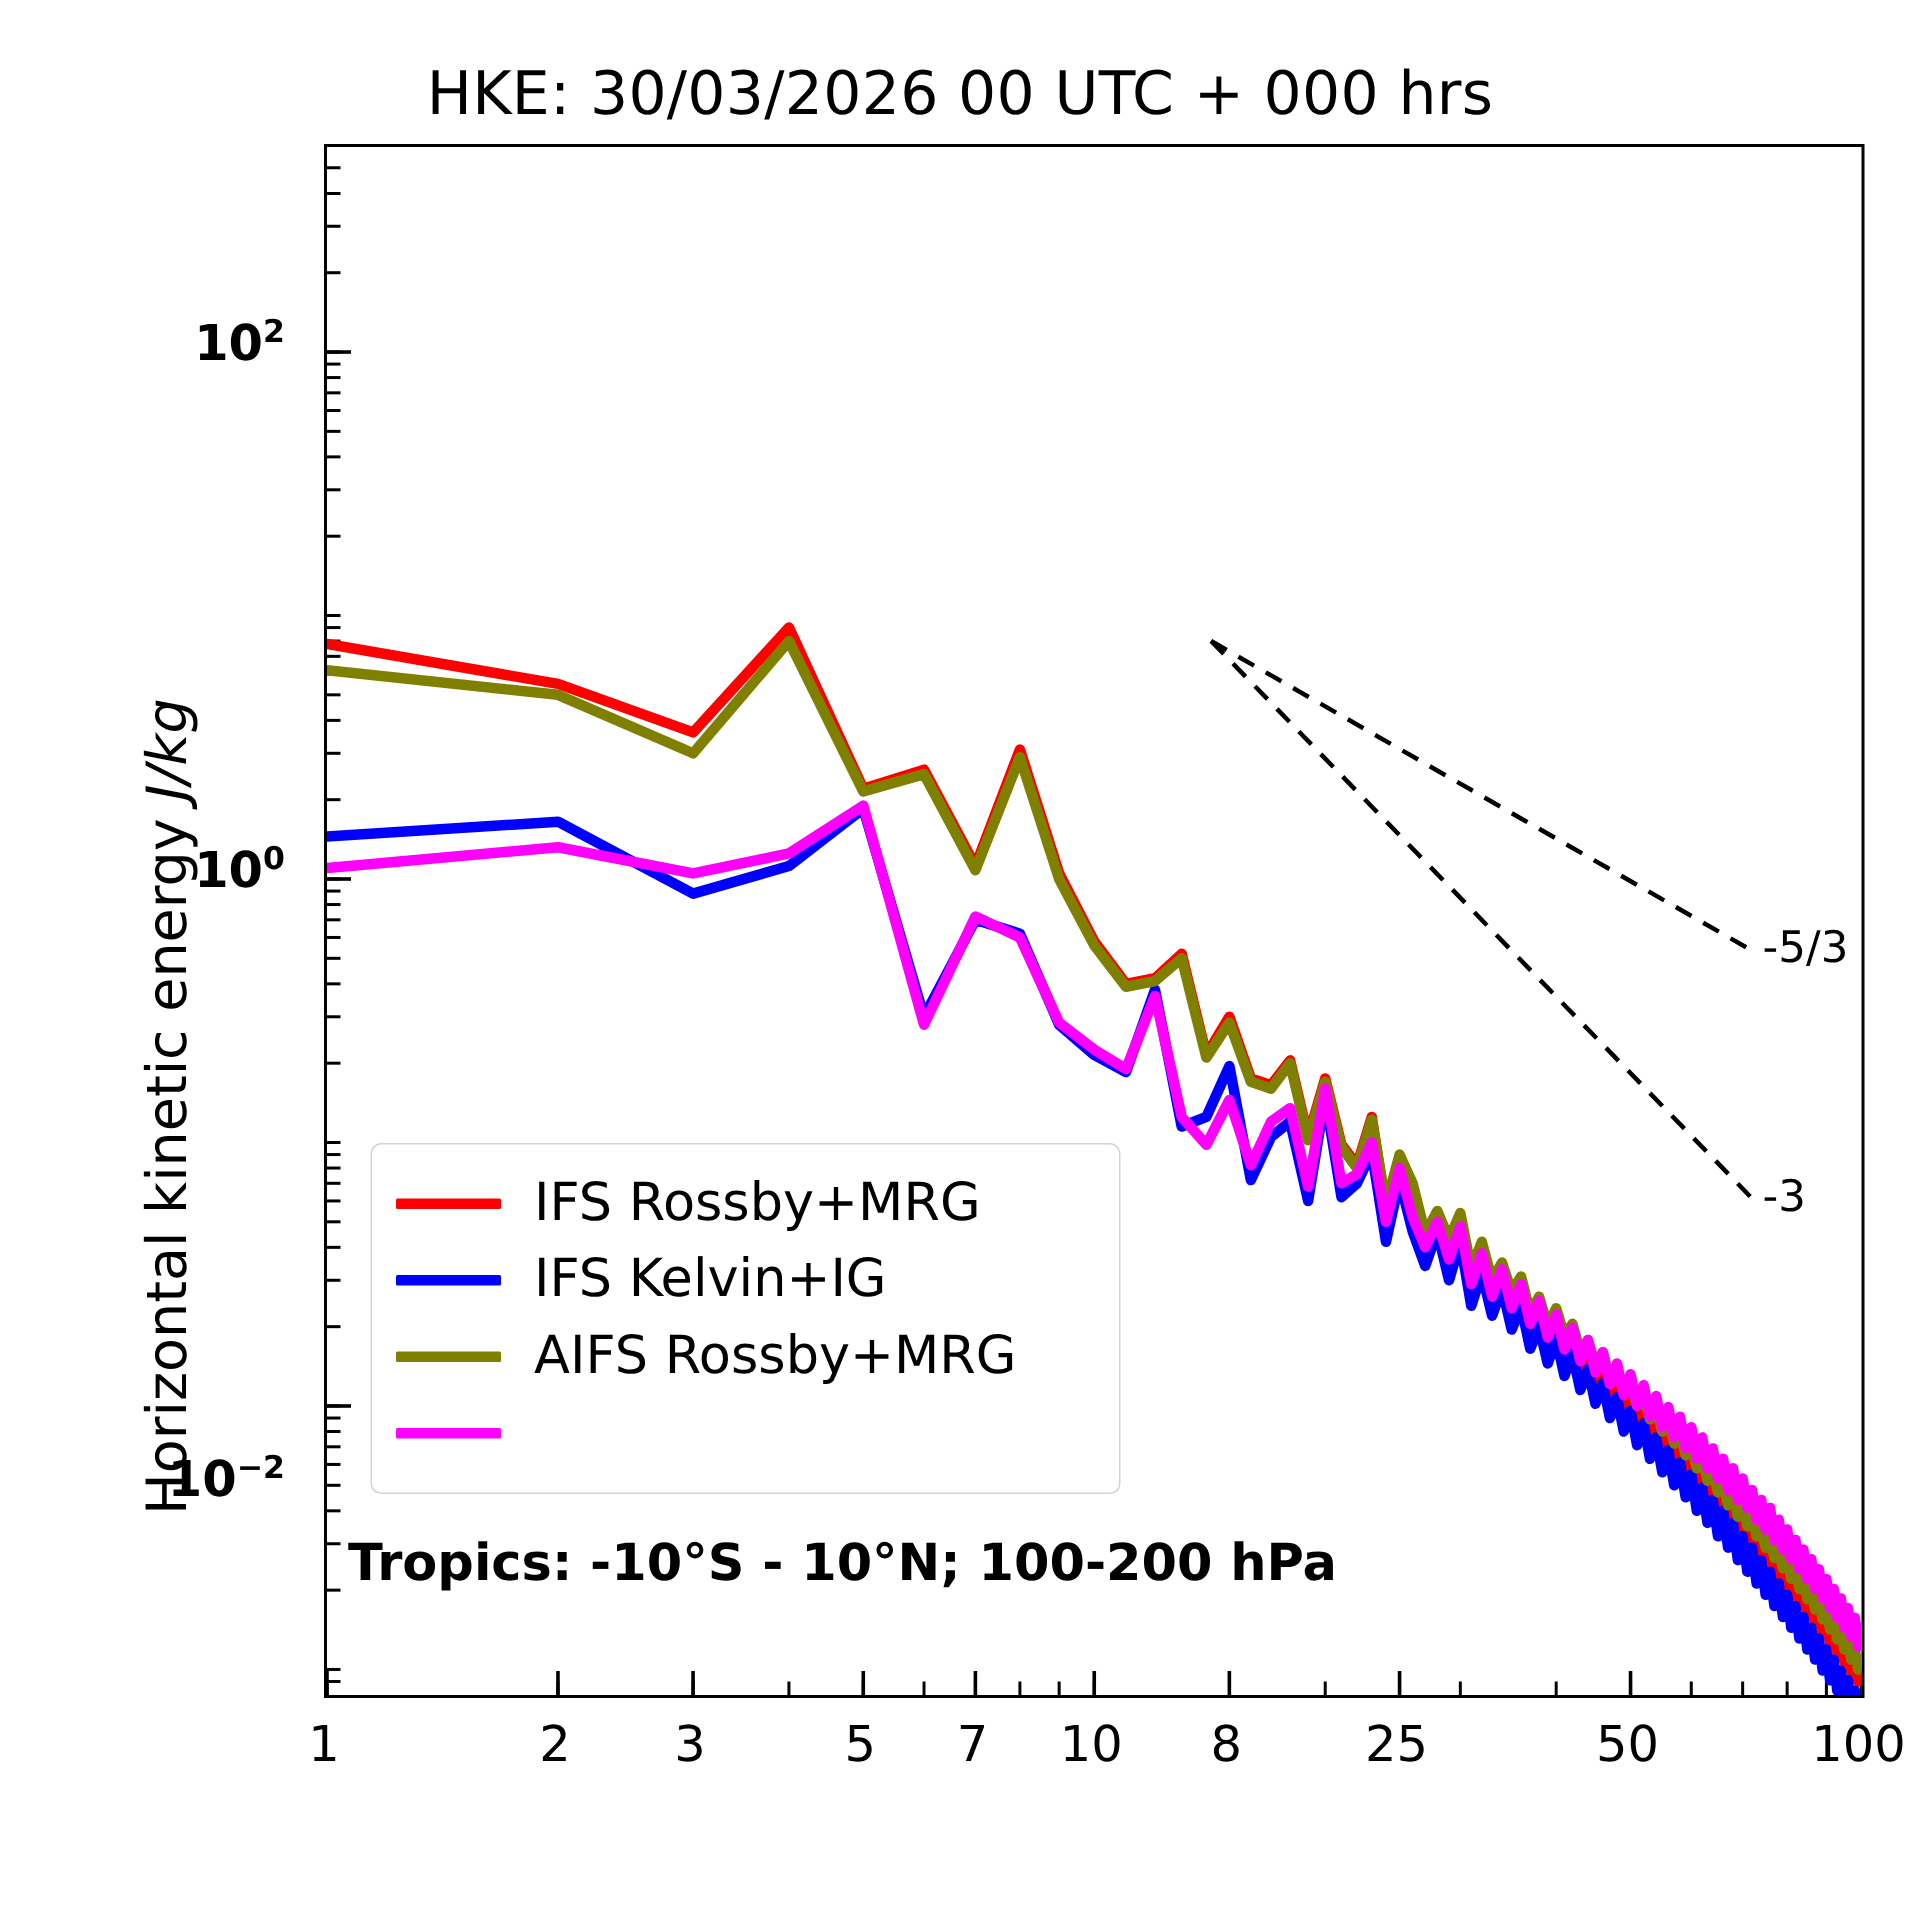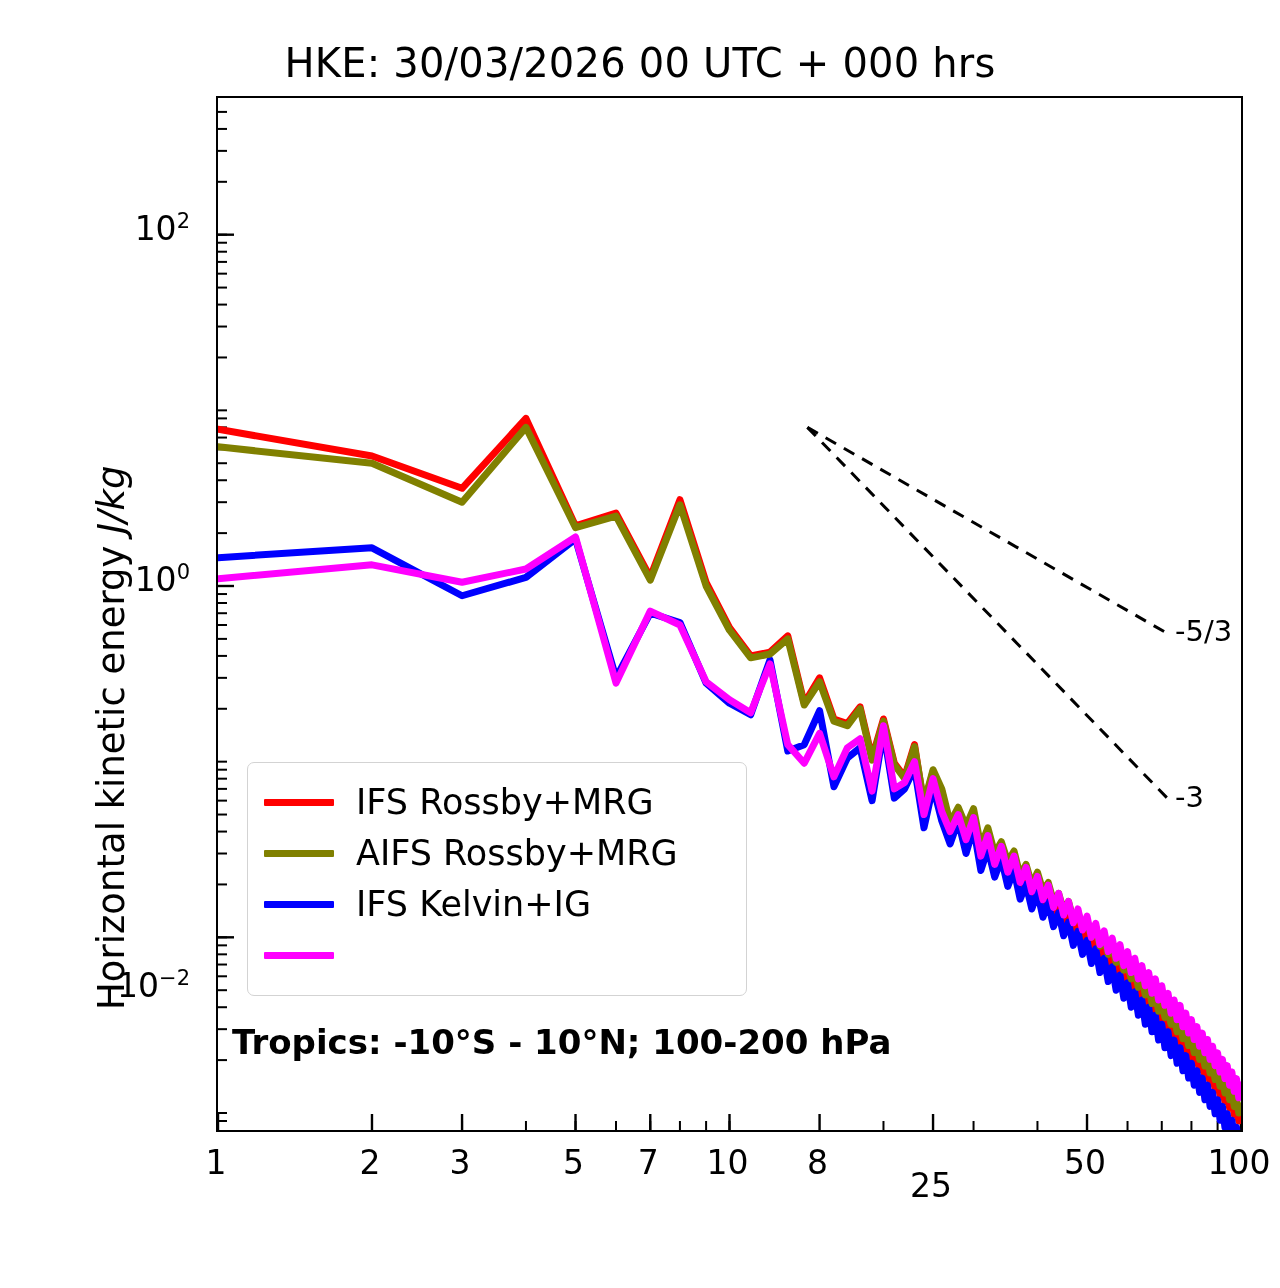--- a/index.html
+++ b/index.html
@@ -11,21 +11,21 @@
   #plot-frame{position:absolute;left:216px;top:96px;width:1027px;height:1036px;
     border:2.3px solid #000;box-sizing:border-box;background:#fff;}
   #plot-svg{position:absolute;left:0;top:0;}
   #ylabel-wrap{position:absolute;left:0;top:0;width:96px;height:1288px;}
   #ylabel{position:absolute;transform:rotate(-90deg);transform-origin:left top;
     left:90px;top:1010px;font-size:37px;white-space:nowrap;}
   #ylabel .unit{font-style:italic;}
   #xlabel{position:absolute;left:216px;top:1186px;width:1027px;text-align:center;
     font-size:37px;white-space:nowrap;}
   #xlabel .sym{font-style:italic;}
-  .ytick-label{position:absolute;right:1074px;font-size:33px;text-align:left;white-space:nowrap;}
+  .ytick-label{position:absolute;right:1074px;font-size:33px;text-align:left;white-space:nowrap;font-weight:bold;}
   .ytick-label sup{font-size:21px;vertical-align:super;}
   .xtick-label{position:absolute;top:1143px;font-size:33px;text-align:center;white-space:nowrap;}
   #legend{position:absolute;left:247px;top:762px;width:500px;
     border:1.3px solid #d3d3d3;border-radius:7px;background:#fff;
     padding:14px 16px 14px 16px;box-sizing:border-box;}
   .legend-row{display:flex;align-items:center;height:51px;}
   .legend-swatch{width:70px;height:7px;margin-right:22px;flex:none;border-radius:1px;}
   .legend-text{font-size:35px;white-space:nowrap;line-height:1;}
   #region-note{position:absolute;left:232px;top:1022px;font-size:34px;white-space:nowrap;font-weight:bold;}
   .slope-label{position:absolute;font-size:29px;white-space:nowrap;text-align:center;}
@@ -148,40 +148,40 @@
       <div class="ytick-label" style="top: 966px;">10<sup>−2</sup></div>
     </div>
   <div id="xtick-labels">
       <div class="xtick-label" style="left: 156px; width: 120px;">1</div>
       <div class="xtick-label" style="left: 309.977px; width: 120px;">2</div>
       <div class="xtick-label" style="left: 400.048px; width: 120px;">3</div>
       <div class="xtick-label" style="left: 513.523px; width: 120px;">5</div>
       <div class="xtick-label" style="left: 588.268px; width: 120px;">7</div>
       <div class="xtick-label" style="left: 667.5px; width: 120px;">10</div>
       <div class="xtick-label" style="left: 757.571px; width: 120px;">8</div>
-      <div class="xtick-label" style="left: 871.046px; width: 120px; margin-top: 23px;">25</div>
+      <div class="xtick-label" style="left: 871.046px; width: 120px;">25</div>
       <div class="xtick-label" style="left: 1025.02px; width: 120px;">50</div>
       <div class="xtick-label" style="left: 1179px; width: 120px;">100</div>
     </div>
 
   <div class="slope-label" id="slope-53" style="left: 1175.09px; top: 613.538px;">-5/3</div>
   <div class="slope-label" id="slope-3" style="left: 1175.09px; top: 780.065px;">-3</div>
 
   <div id="legend">
       <div class="legend-row">
         <span class="legend-swatch" style="background: rgb(255, 0, 0);"></span>
         <span class="legend-text">IFS Rossby+MRG</span>
       </div>
       <div class="legend-row">
+        <span class="legend-swatch" style="background: rgb(0, 0, 255);"></span>
+        <span class="legend-text">IFS Kelvin+IG</span>
+      </div>
+      <div class="legend-row">
         <span class="legend-swatch" style="background: rgb(128, 128, 0);"></span>
         <span class="legend-text">AIFS Rossby+MRG</span>
-      </div>
-      <div class="legend-row">
-        <span class="legend-swatch" style="background: rgb(0, 0, 255);"></span>
-        <span class="legend-text">IFS Kelvin+IG</span>
       </div>
       <div class="legend-row">
         <span class="legend-swatch" style="background: rgb(255, 0, 255);"></span>
       </div>
     </div>
 
   <div id="region-note">Tropics: -10°S - 10°N; 100-200 hPa</div>
 
 </div>
 

